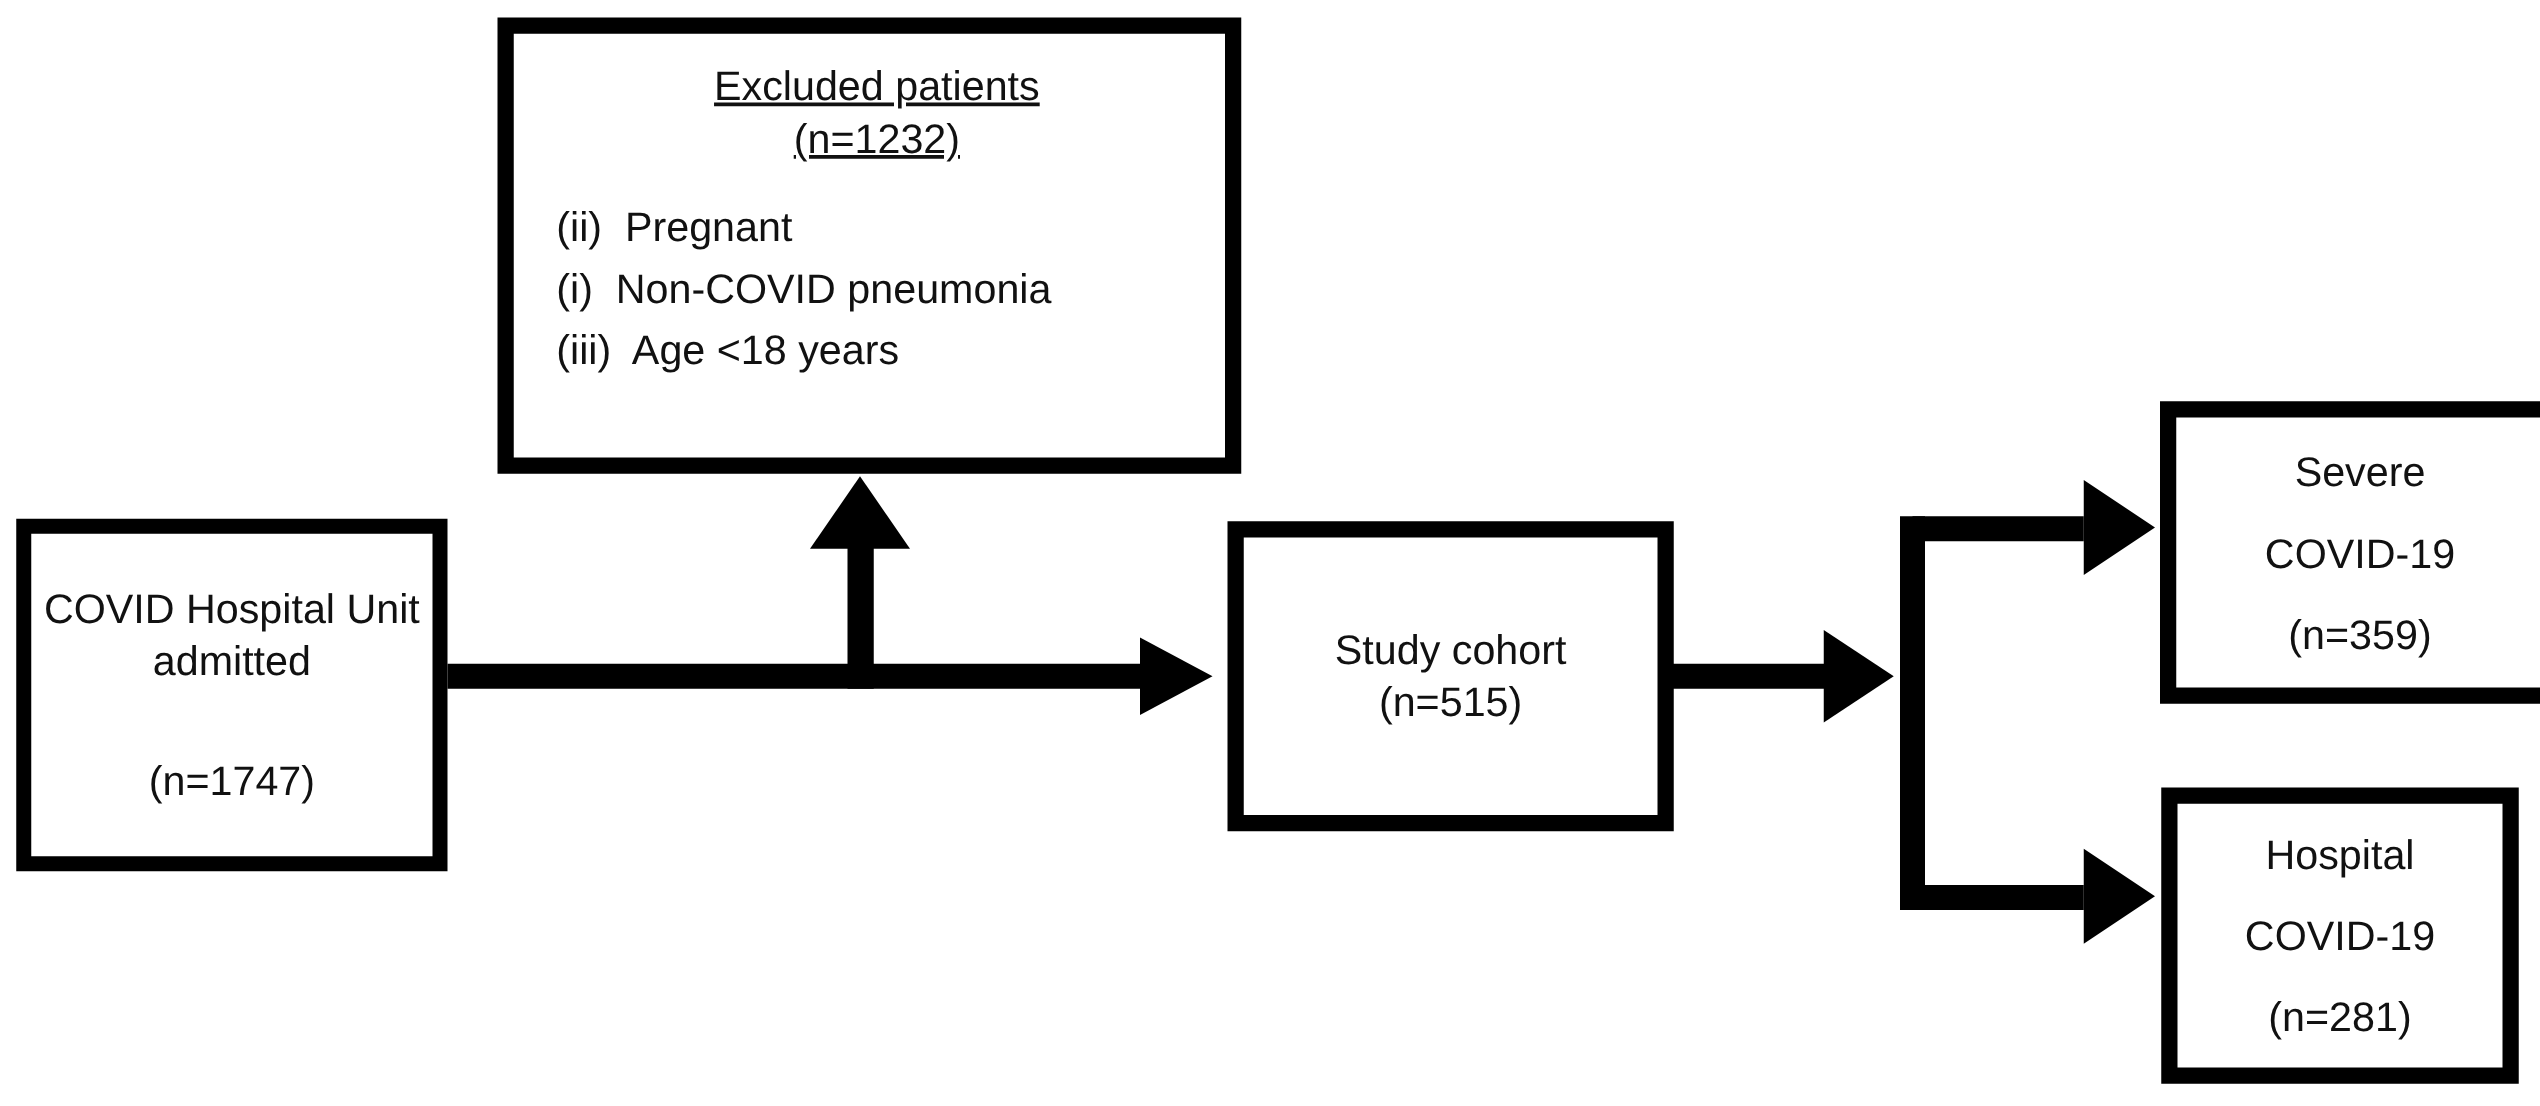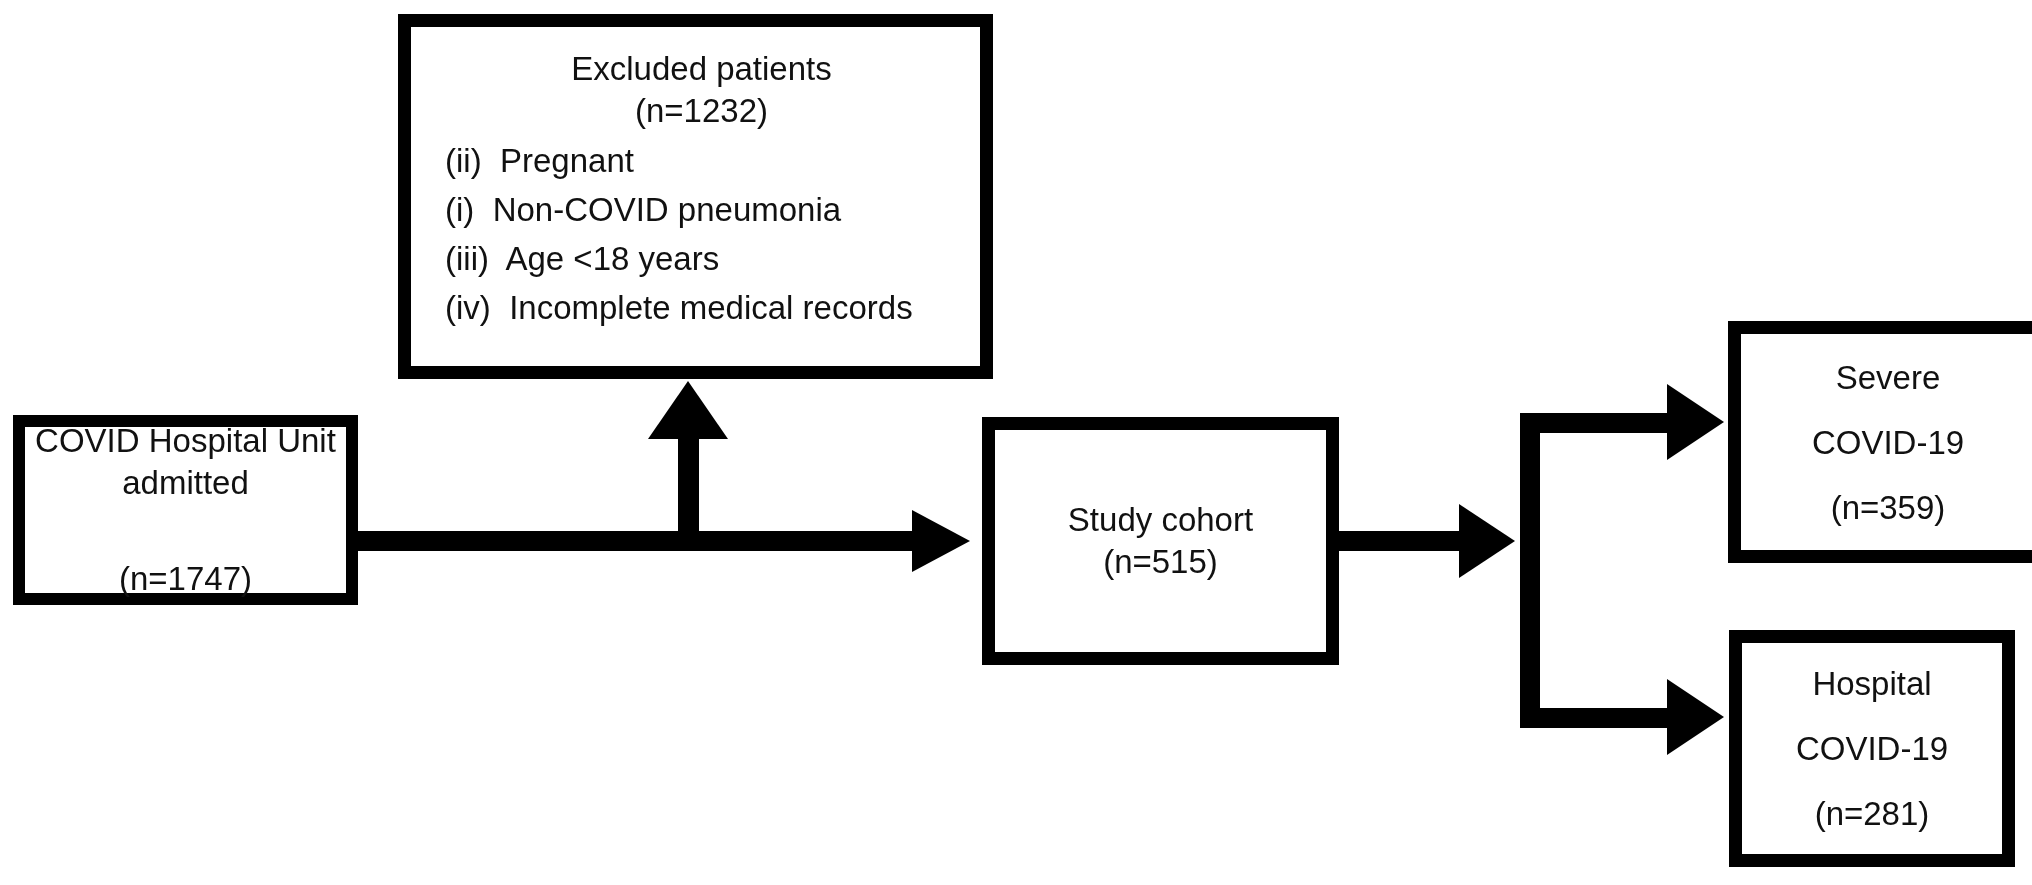--- a/index.html
+++ b/index.html
@@ -26,36 +26,36 @@
     border: 13px solid var(--ink);
     background: var(--paper);
     display: flex;
     flex-direction: column;
     align-items: center;
     justify-content: center;
     text-align: center;
   }
   .box .line { line-height: 42px; white-space: pre; }
 
-  .box-admitted { left: 13px;   top: 415px; width: 345px; height: 190px; border-width: 12px; }
+  .box-admitted { left: 13px;   top: 415px; width: 345px; height: 282px; border-width: 12px; }
   .box-admitted .count { margin-top: 54px; }
 
   .box-cohort   { left: 982px;  top: 417px; width: 357px; height: 248px; }
 
   .box-severe   { left: 1728px; top: 321px; width: 320px; height: 242px; }
   .box-critical { left: 1729px; top: 630px; width: 286px; height: 237px; }
   .box-severe .line, .box-critical .line { line-height: 65px; }
 
   .box-excluded {
     left: 398px; top: 14px; width: 595px; height: 365px;
     display: block;
     text-align: left;
     padding: 21px 18px 0 30px;
   }
-  .box-excluded .ex-title { text-align: center; line-height: 41px; margin-bottom: 4px; }
+  .box-excluded .ex-title { text-align: center; line-height: 41px; margin-bottom: 25px; text-decoration: underline; }
   .box-excluded .ex-item  { line-height: 49px; white-space: pre-wrap; padding-left: 4px; }
 
   
   .shaft { position: absolute; background: var(--ink); }
   .head  { position: absolute; width: 0; height: 0; }
   .head-right { border-top: 31px solid transparent; border-bottom: 31px solid transparent; border-left: 58px solid var(--ink); }
   .head-right-lg { border-top: 38px solid transparent; border-bottom: 38px solid transparent; border-left: 57px solid var(--ink); }
   .head-up { border-left: 40px solid transparent; border-right: 40px solid transparent; border-bottom: 58px solid var(--ink); }
 
   .a1-shaft { left: 358px;  top: 531px; width: 556px; height: 20px; }
@@ -77,21 +77,20 @@
 
   <div class="box box-excluded">
     <div class="ex-title">
       <div class="line">Excluded patients</div>
       <div class="line">(n=1232)</div>
     </div>
     <div>
       <div class="ex-item">(ii)  Pregnant</div>
       <div class="ex-item">(i)  Non-COVID pneumonia</div>
       <div class="ex-item">(iii)  Age &lt;18 years</div>
-      <div class="ex-item">(iv)  Incomplete medical records</div>
     </div>
   </div>
 
   <div class="box box-admitted">
     <div class="line">COVID Hospital Unit</div>
     <div class="line">admitted</div>
     <div class="line count">(n=1747)</div>
   </div>
 
   <div class="box box-cohort">

